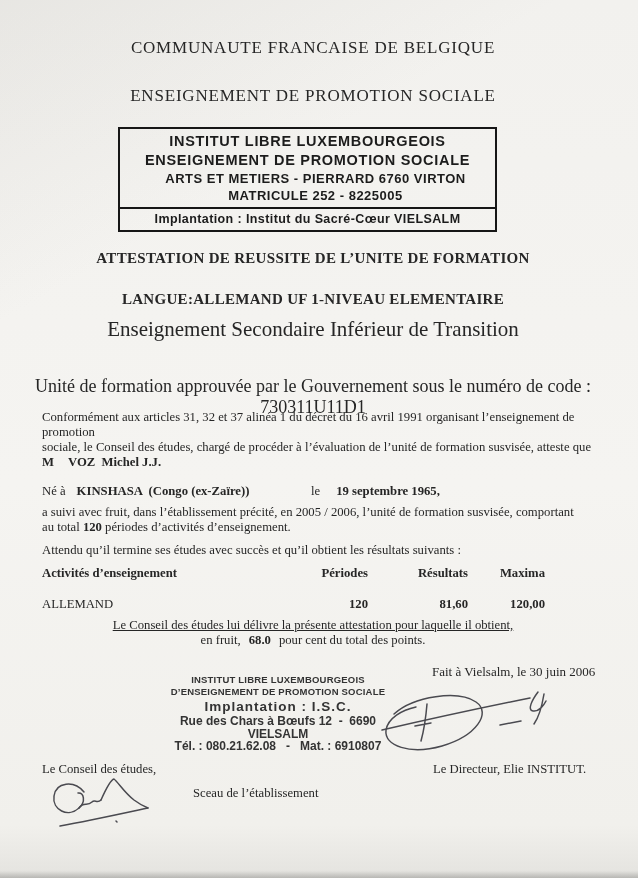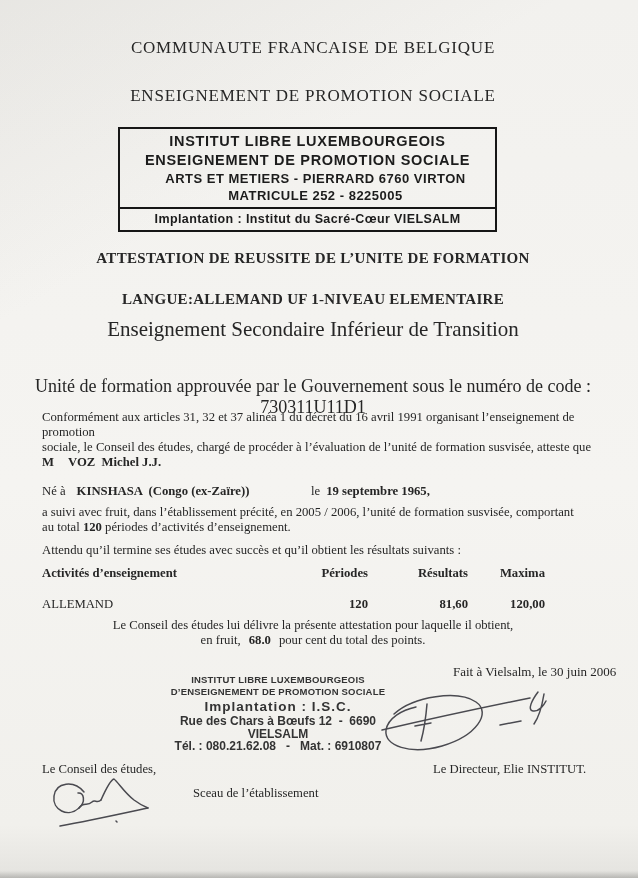--- a/index.html
+++ b/index.html
@@ -28,23 +28,23 @@
   .pre{white-space:pre-wrap;}
   .row-birth{left:42px;top:484px;width:560px;}
   .date-part{position:absolute;left:269px;top:0;}
   .tbl{left:42px;top:566px;width:503px;font-size:12.7px;}
   .tr{display:flex;}
   .tr + .tr{margin-top:16px;}
   .c1{width:230px;text-align:left;}
   .c2{width:96px;text-align:right;}
   .c3{width:100px;text-align:right;}
   .c4{width:77px;text-align:right;}
-  .closing1{top:618px;font-size:12.7px;}
+  .closing1{top:618px;font-size:12.7px;text-decoration:underline;}
   .closing2{top:633px;font-size:12.7px;}
-  .fait{left:453px;top:664px;font-size:13px;}
+  .fait{left:432px;top:664px;font-size:13px;}
   .stamp{left:163px;top:674px;width:230px;text-align:center;font-family:"Liberation Sans",sans-serif;color:#333;}
   .s1,.s2{font-size:9.5px;font-weight:600;line-height:12px;letter-spacing:.2px;}
   .s3{font-size:13.5px;font-weight:600;letter-spacing:1px;line-height:17px;}
   .s4,.s5{font-size:12px;font-weight:700;line-height:12.5px;}
   .lbl{font-size:12.7px;}
   .sig path{fill:none;stroke:#4a4a50;stroke-width:1.5;stroke-linecap:round;stroke-linejoin:round;}
   .bottom-shade{left:0;bottom:0;width:100%;height:7px;background:linear-gradient(180deg,rgba(0,0,0,0),rgba(90,90,88,.28));}
 </style>
 </head>
 <body>
@@ -73,21 +73,21 @@
     <span style="display:block">Conformément aux articles 31, 32 et 37 alinéa 1 du décret du 16 avril 1991 organisant l’enseignement de promotion</span>
     <span style="display:block">sociale, le Conseil des études, chargé de procéder à l’évaluation de l’unité de formation susvisée, atteste que</span>
   </div>
 
   <div class="abs body-txt b" style="left:42px;top:455px">
     <span>M</span><span class="pre" style="margin-left:14px">VOZ  Michel J.J.</span>
   </div>
 
   <div class="abs body-txt row-birth">
     <span>Né à</span><span class="b pre" style="margin-left:11px">KINSHASA  (Congo (ex-Zaïre))</span>
-    <span class="date-part"><span>le</span><span class="b" style="margin-left:6px">19 septembre 1965,</span></span>
+    <span class="date-part"><span>le</span><span class="b" style="margin-left:16px">19 septembre 1965,</span></span>
   </div>
 
   <div class="abs body-txt" style="left:42px;top:505px;width:560px">
     <span style="display:block">a suivi avec fruit, dans l’établissement précité, en 2005 / 2006, l’unité de formation susvisée, comportant</span>
     <span style="display:block"><span>au total</span>&nbsp;<span class="b">120</span>&nbsp;<span>périodes d’activités d’enseignement.</span></span>
   </div>
 
   <div class="abs body-txt" style="left:42px;top:543px">Attendu qu’il termine ses études avec succès et qu’il obtient les résultats suivants :</div>
 
   <div class="abs tbl">

